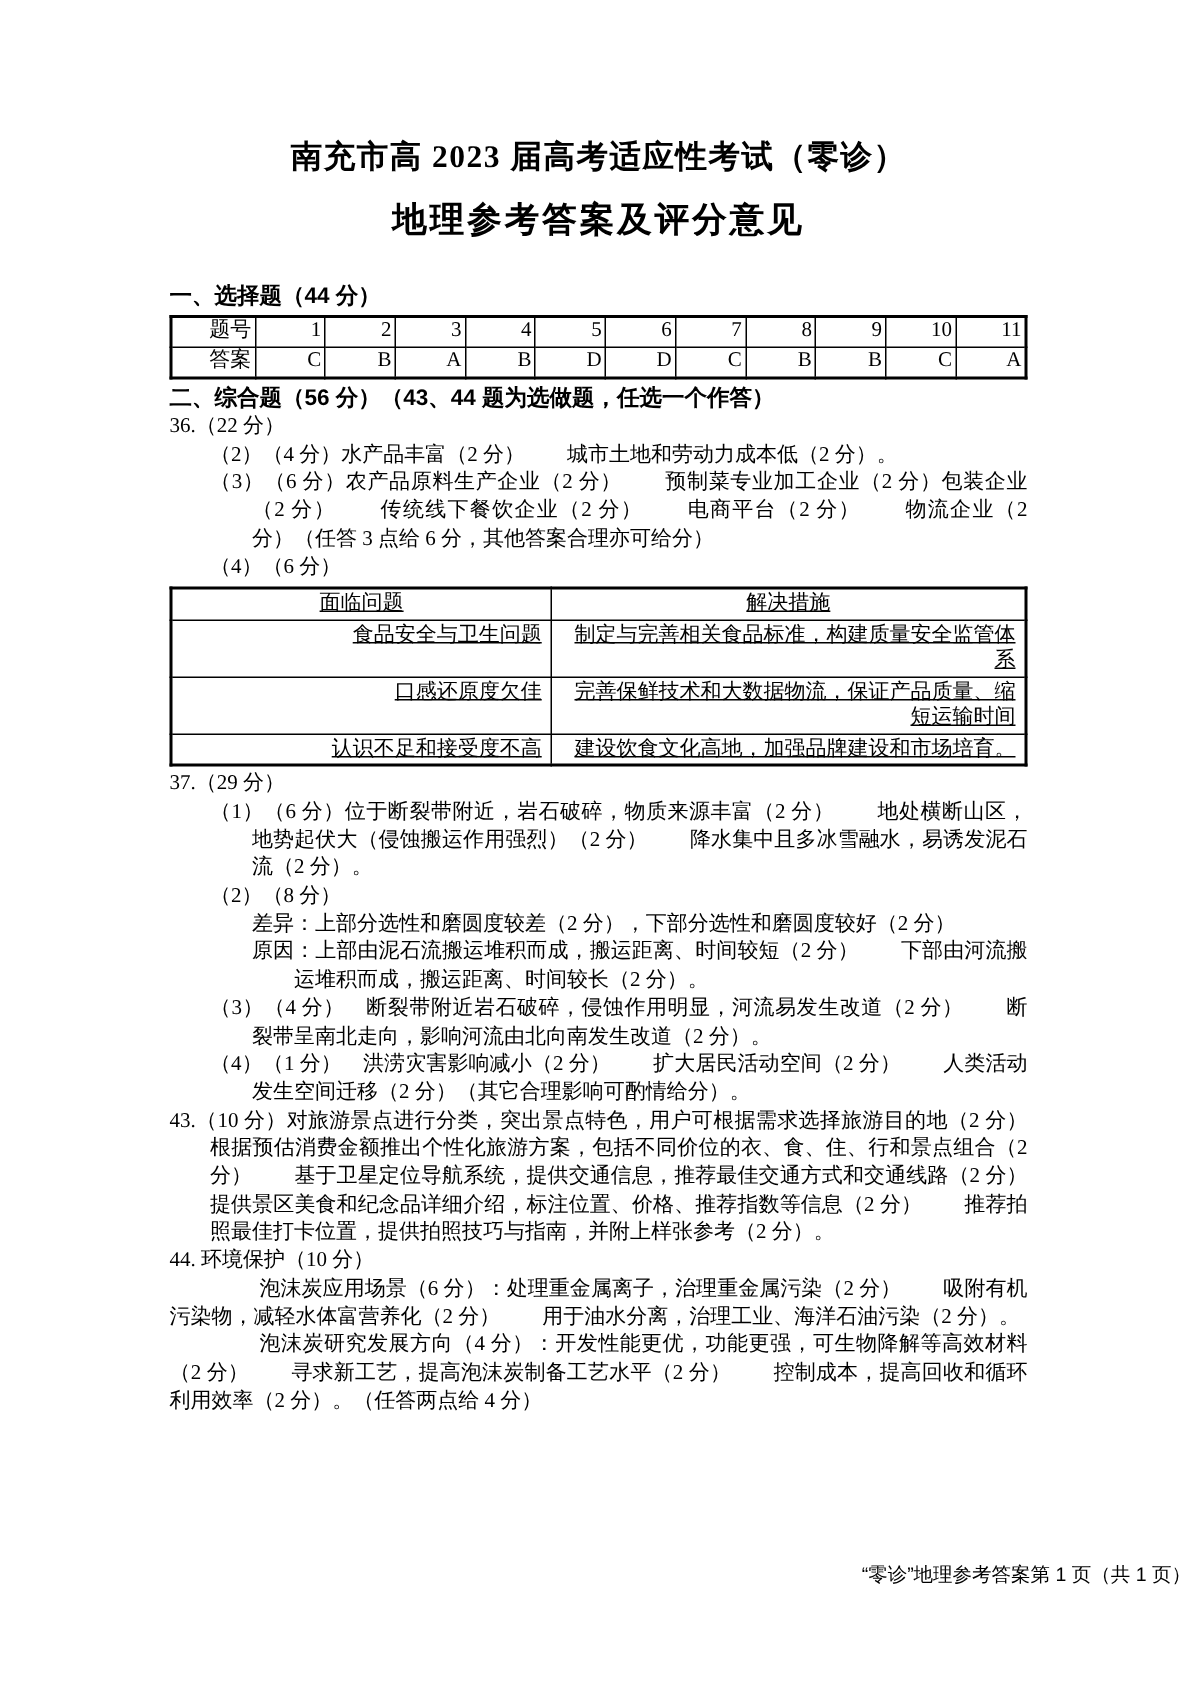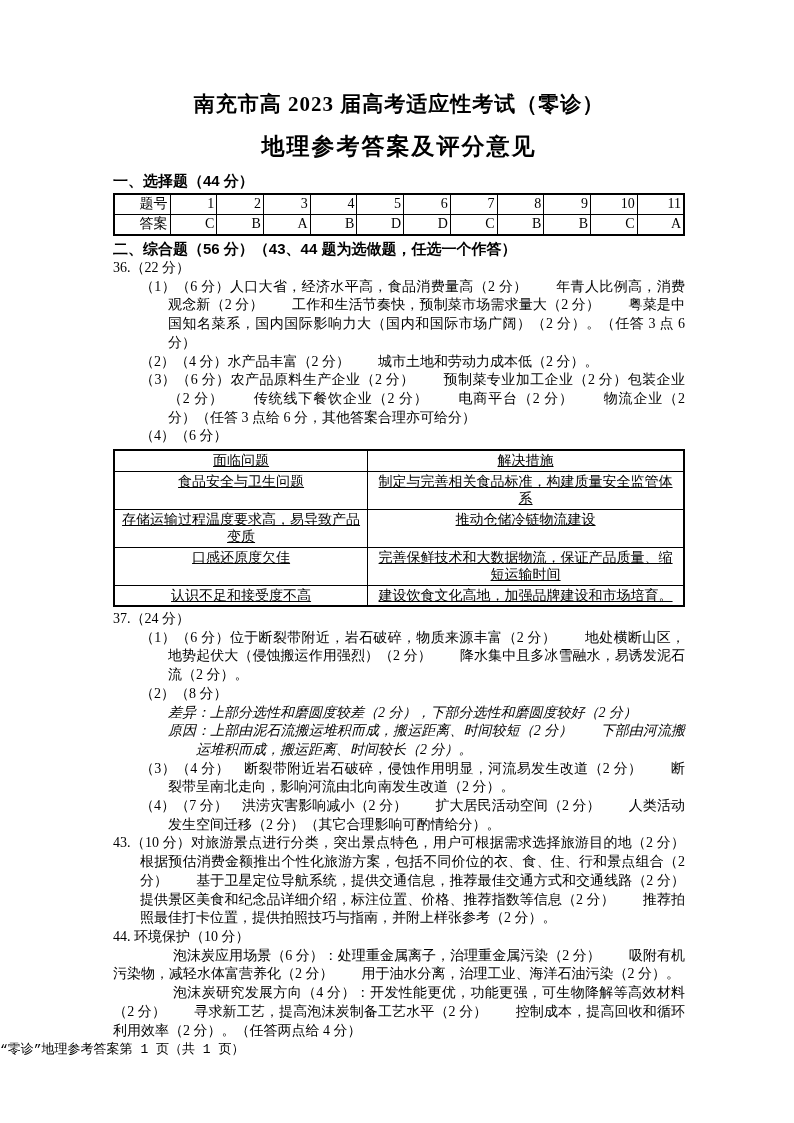--- a/index.html
+++ b/index.html
@@ -32,35 +32,35 @@
   .subtitle {
     margin: 15px 0 0 0;
     font-family: Liberation Mono, monospace;
     font-weight: bold;
     font-size: 23px;
     line-height: 30px;
     text-align: center;
     letter-spacing: 2px;
   }
   .sec-heading {
-    margin-top: 8px;
+    margin-top: 25px;
     font-family: "Liberation Sans", sans-serif;
     font-weight: bold;
     font-size: 15px;
     line-height: 20px;
   }
   .sec-heading.second { margin-top: 3px; }
   p.line {
     margin: 0;
     font-size: 14px;
     line-height: 18.7px;
     text-align: justify;
   }
   .item   { padding-left: 55px; text-indent: -28px; }
-  .sub    { padding-left: 83px; text-indent: -28px; font-style: italic; }
+  .sub    { padding-left: 83px; text-indent: -28px; }
   .q43-text { padding-left: 27px; text-indent: -27px; }
   .para-ind { text-indent: 60px; }
   .mt4 { margin-top: 4px; }
 
   table.choice-table {
     width: 100%;
     border-collapse: collapse;
     border: 2px solid #000;
     table-layout: fixed;
     margin-top: 2px;
@@ -79,35 +79,35 @@
     border: 2px solid #000;
     margin: 3px 0 3px 0;
     text-decoration: underline;
   }
   table.detail-table th, table.detail-table td {
     border: 1px solid #000;
     font-size: 14px;
     line-height: 17.5px;
     font-weight: normal;
     padding: 1px 6px;
-    text-align: center;
+    text-align: right;
     vertical-align: top;
     font-family: "Liberation Serif", serif;
   }
   table.detail-table th { text-align: center; }
   .col-problem { width: 44.5%; }
   .footer {
     position: absolute;
     left: 0;
     top: 1041px;
     width: 100%;
-    text-align: left;
+    text-align: right;
     font-size: 13px;
     line-height: 17px;
-    font-family: Liberation Mono, monospace;
+    font-family: Liberation Sans, sans-serif;
   }
 </style>
 </head>
 <body>
 
 <div class="page">
   <div class="content">
 
     <h1 class="title">南充市高 2023 届高考适应性考试（零诊）</h1>
     <h2 class="subtitle">地理参考答案及评分意见</h2>
@@ -157,57 +157,52 @@
         <td>B</td>
         <td>C</td>
         <td>A</td>
       </tr>
     </tbody>
       </table>
 
     <div class="sec-heading second">二、综合题（56 分）（43、44 题为选做题，任选一个作答）</div>
 
     <p class="line">36.（22 分）</p>
-    <p class="line item">（1）（6 分）人口大省，经济水平高，食品消费量高（2 分）　　年青人比例高，消费观念新（2 分）　　工作和生活节奏快，预制菜市场需求量大（2 分）　　粤菜是中国知名菜系，国内国际影响力大（国内和国际市场广阔）（2 分）。（任答 3 点 6 分）</p>
     <p class="line item">（2）（4 分）水产品丰富（2 分）　　城市土地和劳动力成本低（2 分）。</p>
     <p class="line item">（3）（6 分）农产品原料生产企业（2 分）　　预制菜专业加工企业（2 分）包装企业（2 分）　　传统线下餐饮企业（2 分）　　电商平台（2 分）　　物流企业（2 分）（任答 3 点给 6 分，其他答案合理亦可给分）</p>
     <p class="line item">（4）（6 分）</p>
 
     <table class="detail-table">
       <tbody>
           <tr>
         <th class="col-problem">面临问题</th>
         <th>解决措施</th>
       </tr>
       <tr>
         <td>食品安全与卫生问题</td>
         <td>制定与完善相关食品标准，构建质量安全监管体系</td>
       </tr>
       <tr>
-        <td>存储运输过程温度要求高，易导致产品变质</td>
-        <td>推动仓储冷链物流建设</td>
-      </tr>
-      <tr>
         <td>口感还原度欠佳</td>
         <td>完善保鲜技术和大数据物流，保证产品质量、缩短运输时间</td>
       </tr>
       <tr>
         <td>认识不足和接受度不高</td>
         <td>建设饮食文化高地，加强品牌建设和市场培育。</td>
       </tr>
     </tbody>
       </table>
 
-    <p class="line mt4">37.（24 分）</p>
+    <p class="line mt4">37.（29 分）</p>
     <p class="line item">（1）（6 分）位于断裂带附近，岩石破碎，物质来源丰富（2 分）　　地处横断山区，地势起伏大（侵蚀搬运作用强烈）（2 分）　　降水集中且多冰雪融水，易诱发泥石流（2 分）。</p>
     <p class="line item">（2）（8 分）</p>
     <p class="line sub">差异：上部分选性和磨圆度较差（2 分），下部分选性和磨圆度较好（2 分）</p>
     <p class="line sub">原因：上部由泥石流搬运堆积而成，搬运距离、时间较短（2 分）　　下部由河流搬运堆积而成，搬运距离、时间较长（2 分）。</p>
     <p class="line item">（3）（4 分）　断裂带附近岩石破碎，侵蚀作用明显，河流易发生改道（2 分）　　断裂带呈南北走向，影响河流由北向南发生改道（2 分）。</p>
-    <p class="line item">（4）（7 分）　洪涝灾害影响减小（2 分）　　扩大居民活动空间（2 分）　　人类活动发生空间迁移（2 分）（其它合理影响可酌情给分）。</p>
+    <p class="line item">（4）（1 分）　洪涝灾害影响减小（2 分）　　扩大居民活动空间（2 分）　　人类活动发生空间迁移（2 分）（其它合理影响可酌情给分）。</p>
 
     <p class="line q43-text">43.（10 分）对旅游景点进行分类，突出景点特色，用户可根据需求选择旅游目的地（2 分）　根据预估消费金额推出个性化旅游方案，包括不同价位的衣、食、住、行和景点组合（2 分）　　基于卫星定位导航系统，提供交通信息，推荐最佳交通方式和交通线路（2 分）　提供景区美食和纪念品详细介绍，标注位置、价格、推荐指数等信息（2 分）　　推荐拍照最佳打卡位置，提供拍照技巧与指南，并附上样张参考（2 分）。</p>
 
     <p class="line">44. 环境保护（10 分）</p>
     <p class="line para-ind">泡沫炭应用场景（6 分）：处理重金属离子，治理重金属污染（2 分）　　吸附有机污染物，减轻水体富营养化（2 分）　　用于油水分离，治理工业、海洋石油污染（2 分）。</p>
     <p class="line para-ind">泡沫炭研究发展方向（4 分）：开发性能更优，功能更强，可生物降解等高效材料（2 分）　　寻求新工艺，提高泡沫炭制备工艺水平（2 分）　　控制成本，提高回收和循环利用效率（2 分）。（任答两点给 4 分）</p>
 
   </div>
 
   <div class="footer">“零诊”地理参考答案第 1 页（共 1 页）</div>

